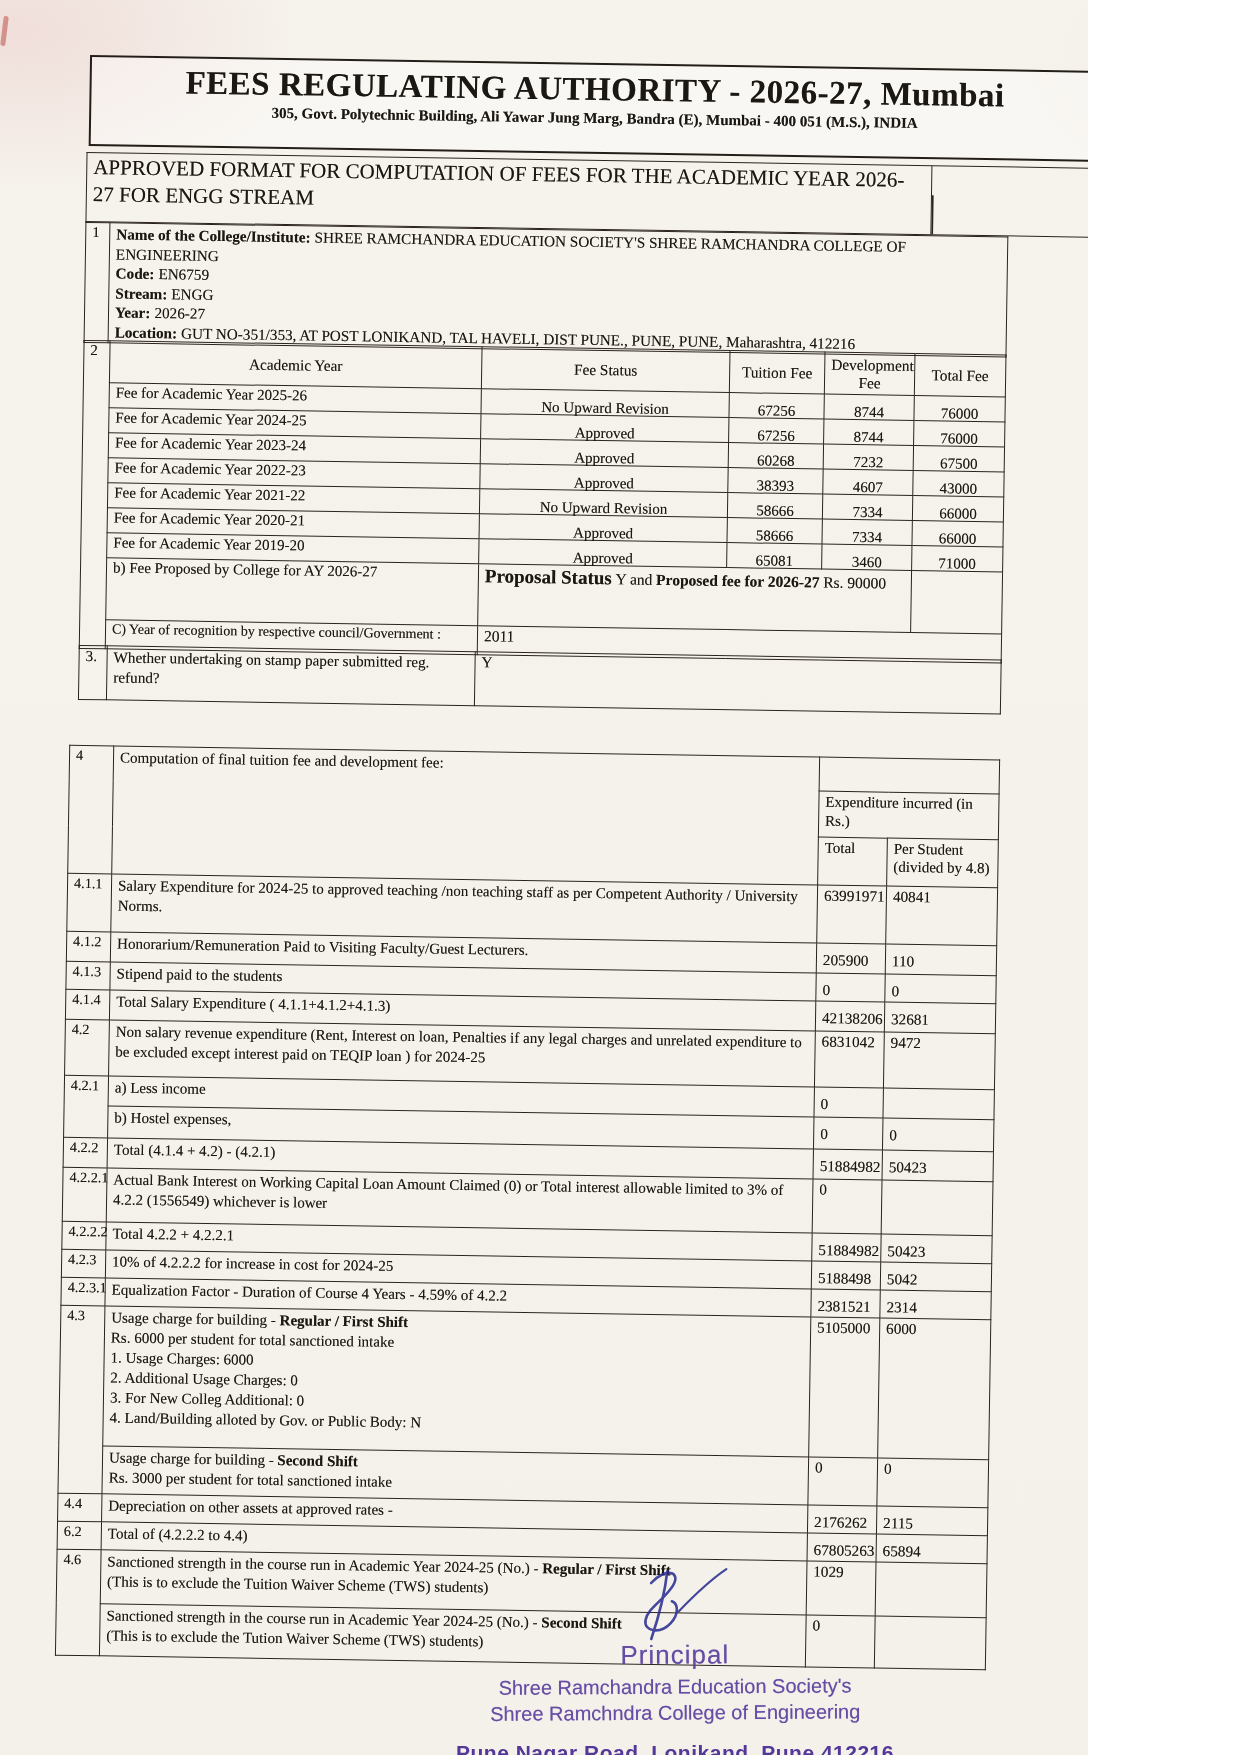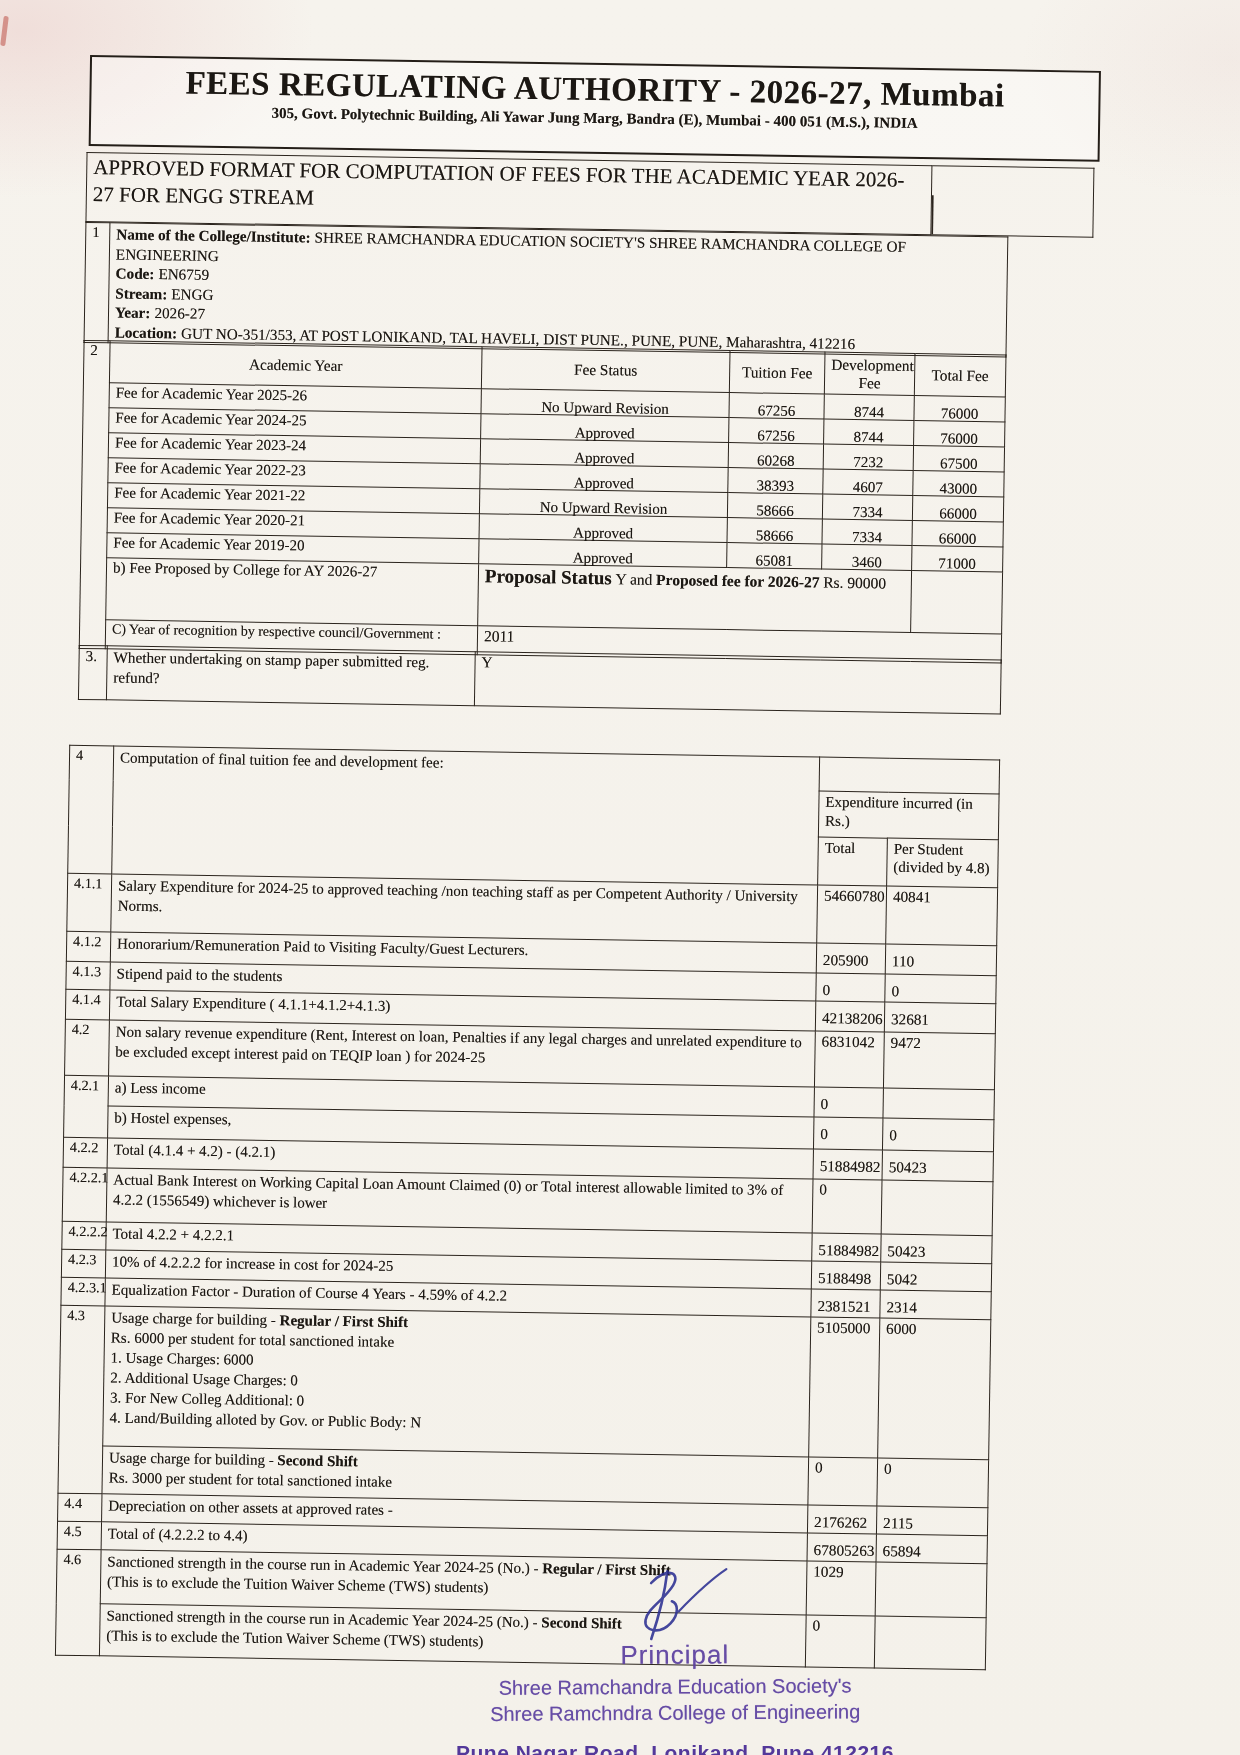--- a/index.html
+++ b/index.html
@@ -1,17 +1,17 @@
 <!DOCTYPE html>
 <html><head>
 <meta charset="utf-8">
 <style>
   html,body{margin:0;padding:0;}
   .page{
-    position:relative;width:1240px;height:1755px;overflow:hidden;
+    position:relative;width:1088px;height:1755px;overflow:hidden;
     background:
       radial-gradient(420px 240px at 20px 30px, rgba(224,168,168,.28), transparent 70%),
       radial-gradient(300px 200px at 1230px 60px, rgba(210,160,160,.10), transparent 70%),
       linear-gradient(#f6f3ed,#f4f1ea);
     font-family:"Liberation Serif", serif;color:#1b1713;text-decoration:underline;
   }
   .abs{position:absolute;}
   .scan{position:absolute;inset:0;transform:rotate(0.9deg);transform-origin:90px 60px;
         text-shadow:0 0 .5px rgba(40,32,22,.55);}
   .tbl{border-collapse:collapse;table-layout:fixed;}
@@ -234,21 +234,21 @@
         <td colspan="2" class="exp-hdr">Expenditure incurred (in Rs.)</td>
       </tr>
       <tr style="height:48px">
         <td class="sub-hdr">Total</td>
         <td class="sub-hdr">Per Student (divided by 4.8)</td>
       </tr>
 
       <tr style="height:58px">
         <td class="s4-num">4.1.1</td>
         <td class="s4-desc">Salary Expenditure for 2024-25 to approved teaching /non teaching staff as per Competent Authority / University Norms.</td>
-        <td class="val"><span>54660780</span></td>
+        <td class="val"><span>63991971</span></td>
         <td class="val"><span>40841</span></td>
       </tr>
       <tr style="height:30px">
         <td class="s4-num">4.1.2</td>
         <td class="s4-desc">Honorarium/Remuneration Paid to Visiting Faculty/Guest Lecturers.</td>
         <td class="val"><span class="vs">205900</span></td>
         <td class="val"><span class="vs">110</span></td>
       </tr>
       <tr style="height:28px">
         <td class="s4-num">4.1.3</td>
@@ -332,21 +332,21 @@
         <td class="val"><span>0</span></td>
       </tr>
 
       <tr style="height:28px">
         <td class="s4-num">4.4</td>
         <td class="s4-desc">Depreciation on other assets at approved rates -</td>
         <td class="val"><span class="vs">2176262</span></td>
         <td class="val"><span class="vs">2115</span></td>
       </tr>
       <tr style="height:28px">
-        <td class="s4-num b">4.5</td>
+        <td class="s4-num b">6.2</td>
         <td class="s4-desc b">Total of (4.2.2.2 to 4.4)</td>
         <td class="val"><span class="vs">67805263</span></td>
         <td class="val"><span class="vs">65894</span></td>
       </tr>
 
       <tr style="height:54px">
         <td rowspan="2" class="s4-num">4.6</td>
         <td class="s4-desc">
           <div><span>Sanctioned strength in the course run in Academic Year 2024-25 (No.) - </span><span class="b">Regular / First Shift</span></div>
           <div>(This is to exclude the Tuition Waiver Scheme (TWS) students)</div>

